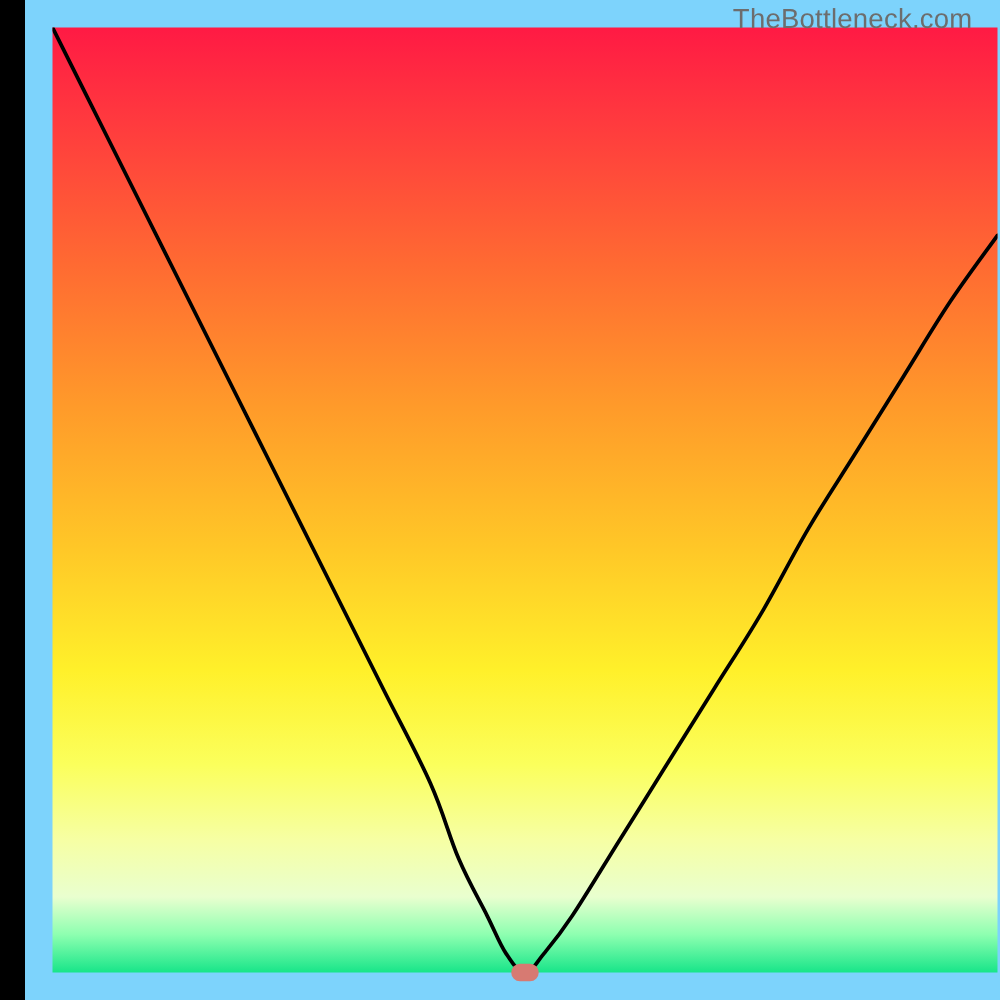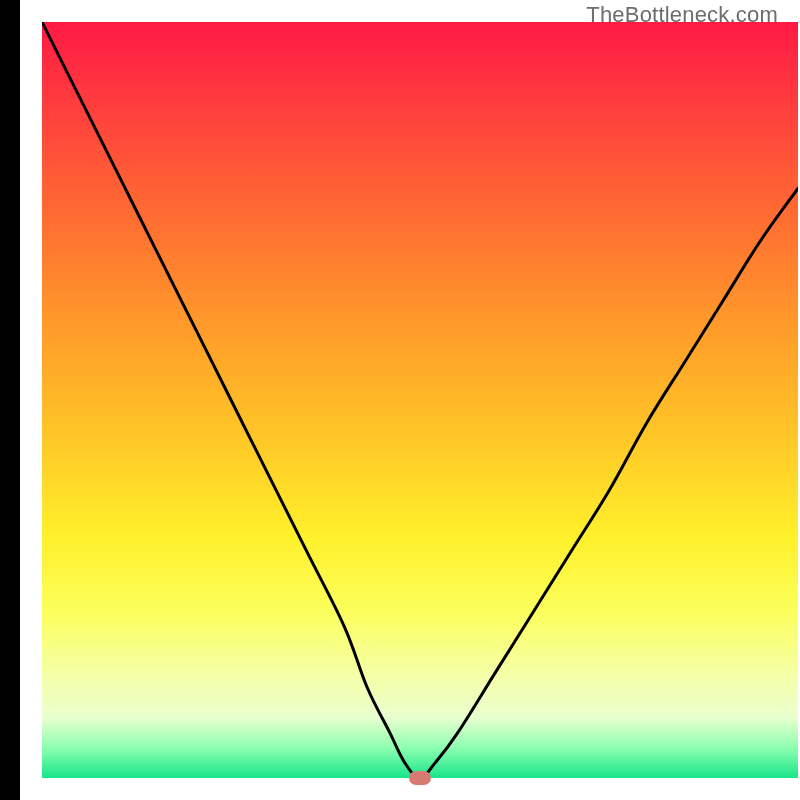--- a/index.html
+++ b/index.html
@@ -8,21 +8,21 @@
     width: 800px;
     height: 800px;
     background: #000;
     position: relative;
     overflow: hidden;
     font-family: Arial, Helvetica, sans-serif;
   }
   .outer {
     position: absolute;
     inset: 0;
-    background: #ffffff;
+    background: #7dd3fc;
     margin-left: 20px;
   }
   .plot {
     position: absolute;
     left: 22px;
     top: 22px;
     width: 756px;
     height: 756px;
     background: linear-gradient(to bottom,
       #ff1a44 0%,

